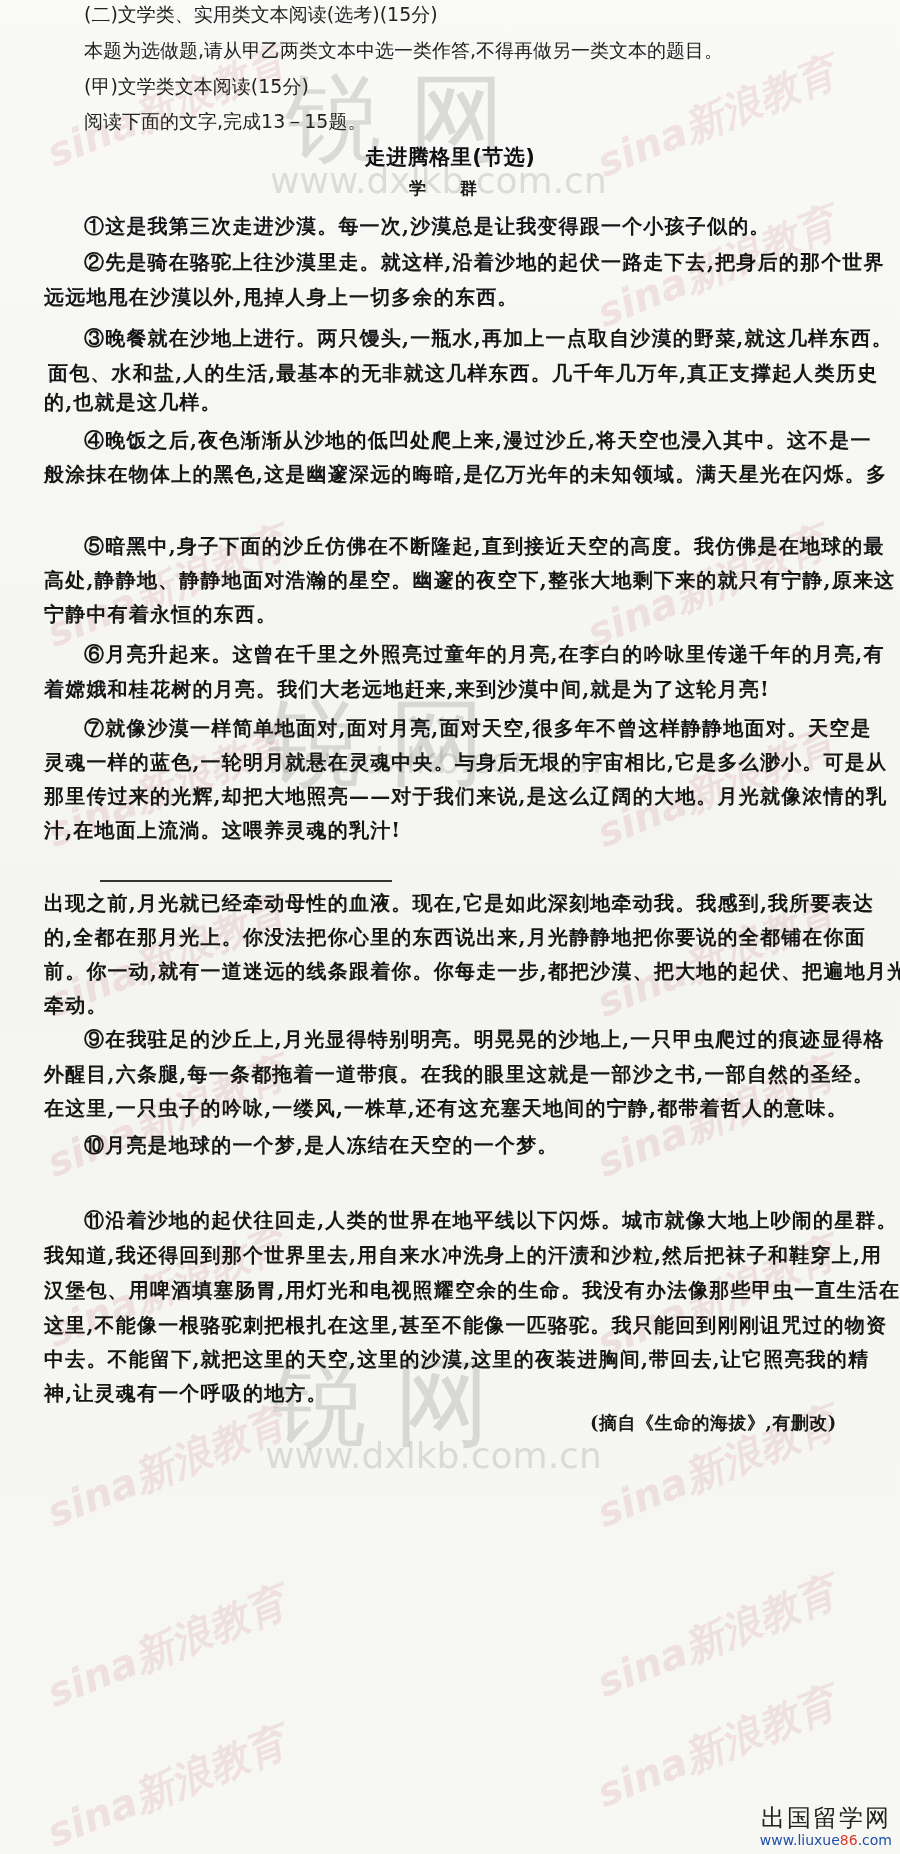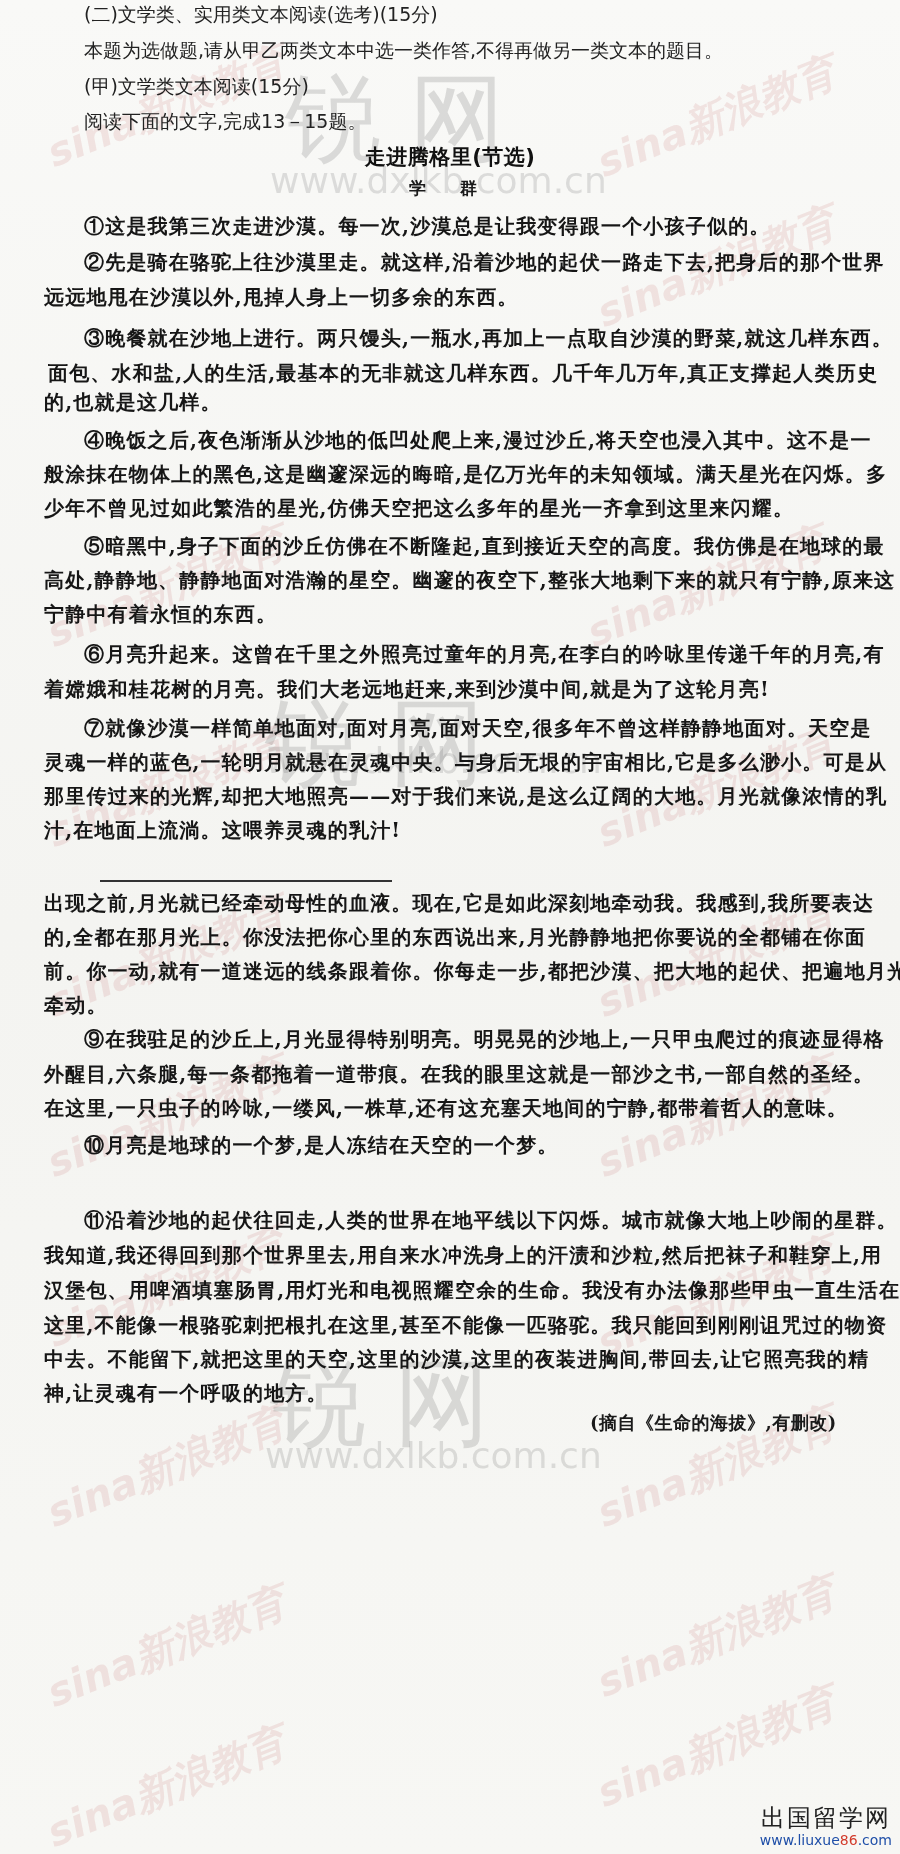--- a/index.html
+++ b/index.html
@@ -118,21 +118,20 @@
     <span>②先是骑在骆驼上往沙漠里走。就这样,沿着沙地的起伏一路走下去,把身后的那个世界</span>
   </div>
   <div class="line body" style="left:44px; top:283px;">远远地甩在沙漠以外,甩掉人身上一切多余的东西。</div>
 
   <div class="line body" style="left:84px; top:324px;">③晚餐就在沙地上进行。两只馒头,一瓶水,再加上一点取自沙漠的野菜,就这几样东西。</div>
   <div class="line body" style="left:48px; top:359px;">面包、水和盐,人的生活,最基本的无非就这几样东西。几千年几万年,真正支撑起人类历史</div>
   <div class="line body" style="left:44px; top:388px;">的,也就是这几样。</div>
 
   <div class="line body" style="left:84px; top:426px;">④晚饭之后,夜色渐渐从沙地的低凹处爬上来,漫过沙丘,将天空也浸入其中。这不是一</div>
   <div class="line body" style="left:44px; top:460px;">般涂抹在物体上的黑色,这是幽邃深远的晦暗,是亿万光年的未知领域。满天星光在闪烁。多</div>
-  <div class="line body" style="left:44px; top:494px;">少年不曾见过如此繁浩的星光,仿佛天空把这么多年的星光一齐拿到这里来闪耀。</div>
 
   <div class="line body" style="left:84px; top:532px;">⑤暗黑中,身子下面的沙丘仿佛在不断隆起,直到接近天空的高度。我仿佛是在地球的最</div>
   <div class="line body" style="left:44px; top:566px;">高处,静静地、静静地面对浩瀚的星空。幽邃的夜空下,整张大地剩下来的就只有宁静,原来这</div>
   <div class="line body" style="left:44px; top:600px;">宁静中有着永恒的东西。</div>
 
   <div class="line body" style="left:84px; top:640px;">⑥月亮升起来。这曾在千里之外照亮过童年的月亮,在李白的吟咏里传递千年的月亮,有</div>
   <div class="line body" style="left:44px; top:675px;">着嫦娥和桂花树的月亮。我们大老远地赶来,来到沙漠中间,就是为了这轮月亮!</div>
 
   <div class="line body" style="left:84px; top:714px;">⑦就像沙漠一样简单地面对,面对月亮,面对天空,很多年不曾这样静静地面对。天空是</div>
   <div class="line body" style="left:44px; top:748px;">灵魂一样的蓝色,一轮明月就悬在灵魂中央。与身后无垠的宇宙相比,它是多么渺小。可是从</div>

